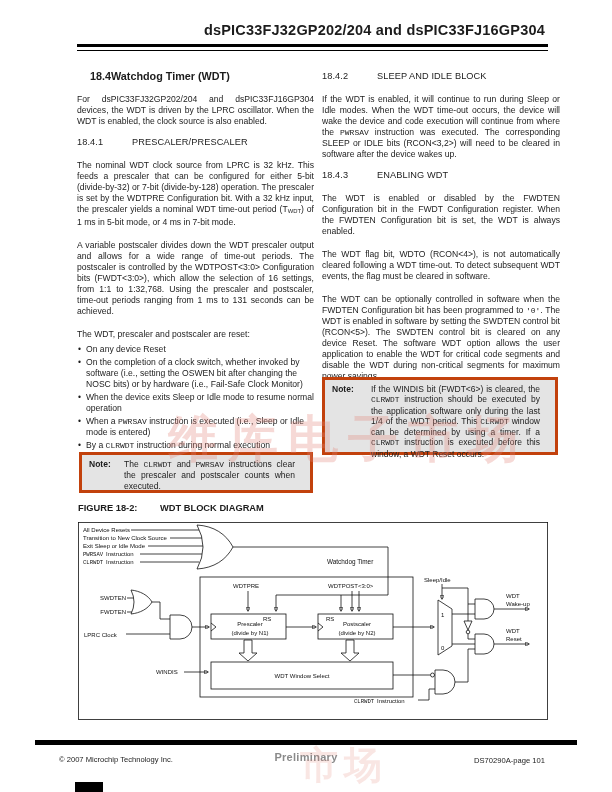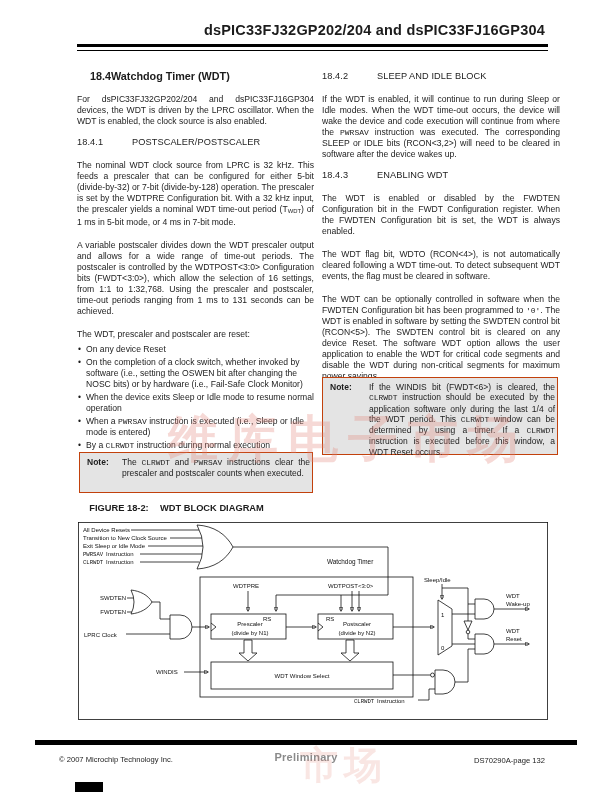--- a/index.html
+++ b/index.html
@@ -14,28 +14,28 @@
   .h2{font-size:10.8px;font-weight:bold;margin:5px 0 6px;}
   .h2 .num{display:inline-block;width:34px;text-align:right;}
   .h3{font-size:9.2px;margin:10px 0 5px;letter-spacing:.1px;}
   .h3 .num{display:inline-block;width:55px;}
   .p{margin:12px 0 0;text-align:justify;}
   .mono{font-family:"Liberation Mono","DejaVu Sans Mono",monospace;font-size:.93em;}
   .sub{font-size:.68em;vertical-align:-1px;}
   ul.bl{list-style:none;margin:4px 0 0;padding:0;}
   .bl li{position:relative;padding-left:9px;margin-bottom:2px;text-align:left;}
   .bl li::before{content:"•";position:absolute;left:1px;top:0;}
-  .notebox{position:absolute;background:#e4e4e4;border:1px solid #c2410c;display:flex;
-           padding:4px 2px 0 7px;font-size:8.5px;line-height:10.3px;box-sizing:border-box;}
+  .notebox{position:absolute;background:#e4e4e4;border:3px solid #c2410c;display:flex;
+           padding:4px 15px 0 7px;font-size:8.5px;line-height:10.3px;box-sizing:border-box;}
   .notebox .nlabel{font-weight:bold;flex:none;width:35px;}
   #note2 .nlabel{width:39px;}
   .notebox .nbody{flex:1;text-align:justify;}
   #note1{left:79px;top:452px;width:234px;height:41px;}
   #note2{left:322px;top:377px;width:236px;height:78px;}
-  .figcap{position:absolute;left:78px;top:503px;font-size:9.3px;font-weight:bold;text-align:center;}
+  .figcap{position:absolute;left:78px;top:503px;font-size:9.3px;font-weight:bold;}
   .figcap .num{display:inline-block;width:82px;}
   .figsvg{position:absolute;left:78px;top:522px;}
   .figsvg text{font-size:6px;font-family:"Liberation Sans",sans-serif;fill:#111;stroke:none;}
   .figsvg .tm{font-family:"Liberation Mono","DejaVu Sans Mono",monospace;font-size:5.6px;}
   .figsvg .tc{text-anchor:middle;}
   .figsvg .bx{font-size:6.4px;}
   .figsvg path,.figsvg rect,.figsvg line,.figsvg polyline,.figsvg polygon,.figsvg circle
      {stroke:#111;fill:none;stroke-width:.8;}
   .figsvg .fw{fill:#fff;}
   .footer-bar{position:absolute;left:35px;top:740px;width:542px;height:5px;background:#000;}
@@ -59,21 +59,21 @@
 
   <div class="wm" id="wm1">维库电子市场</div>
   <div class="wm" id="wm2">市场</div>
 
   <div class="col lcol">
     <div class="h2">
       <span class="num">18.4</span><span>Watchdog Timer (WDT)</span>
     </div>
     <div class="p"><span>For dsPIC33FJ32GP202/204 and dsPIC33FJ16GP304 devices, the WDT is driven by the LPRC oscillator. When the WDT is enabled, the clock source is also enabled.</span></div>
     <div class="h3">
-      <span class="num">18.4.1</span><span>POSTSCALER/POSTSCALER</span>
+      <span class="num">18.4.1</span><span>PRESCALER/PRESCALER</span>
     </div>
     <div class="p"><span>The nominal WDT clock source from LPRC is 32 kHz. This feeds a prescaler that can be configured for either 5-bit (divide-by-32) or 7-bit (divide-by-128) operation. The prescaler is set by the WDTPRE Configuration bit. With a 32 kHz input, the prescaler yields a nominal WDT time-out period (T</span><span class="sub">WDT</span><span>) of 1 ms in 5-bit mode, or 4 ms in 7-bit mode.</span></div>
     <div class="p"><span>A variable postscaler divides down the WDT prescaler output and allows for a wide range of time-out periods. The postscaler is controlled by the WDTPOST&lt;3:0&gt; Configuration bits (FWDT&lt;3:0&gt;), which allow the selection of 16 settings, from 1:1 to 1:32,768. Using the prescaler and postscaler, time-out periods ranging from 1 ms to 131 seconds can be achieved.</span></div>
     <div class="p"><span>The WDT, prescaler and postscaler are reset:</span></div>
     <ul class="bl">
       <li><span>On any device Reset</span></li>
       <li><span>On the completion of a clock switch, whether invoked by software (i.e., setting the OSWEN bit after changing the NOSC bits) or by hardware (i.e., Fail-Safe Clock Monitor)</span></li>
       <li><span>When the device exits Sleep or Idle mode to resume normal operation</span></li>
       <li><span>When a </span><span class="mono">PWRSAV</span><span> instruction is executed (i.e., Sleep or Idle mode is entered)</span></li>
       <li><span>By a </span><span class="mono">CLRWDT</span><span> instruction during normal execution</span></li>
@@ -198,16 +198,16 @@
     <path class="fw" d="M357,148 h8 a12,12 0 0 1 0,24 h-8 Z"></path>
     <path d="M377,160 H390 V127 H397"></path>
     <text x="276" y="181" class="tm">CLRWDT</text>
     <text x="299" y="181">Instruction</text>
     <path d="M340,178 H351 V167 H357"></path>
   </svg>
 
   <div class="footer-bar"></div>
   <div class="f-copy">© 2007 Microchip Technology Inc.</div>
   <div class="f-prelim">Preliminary</div>
-  <div class="f-doc">DS70290A-page 132</div>
+  <div class="f-doc">DS70290A-page 101</div>
   <div class="corner"></div>
 
 </div>
 
 </body></html>

